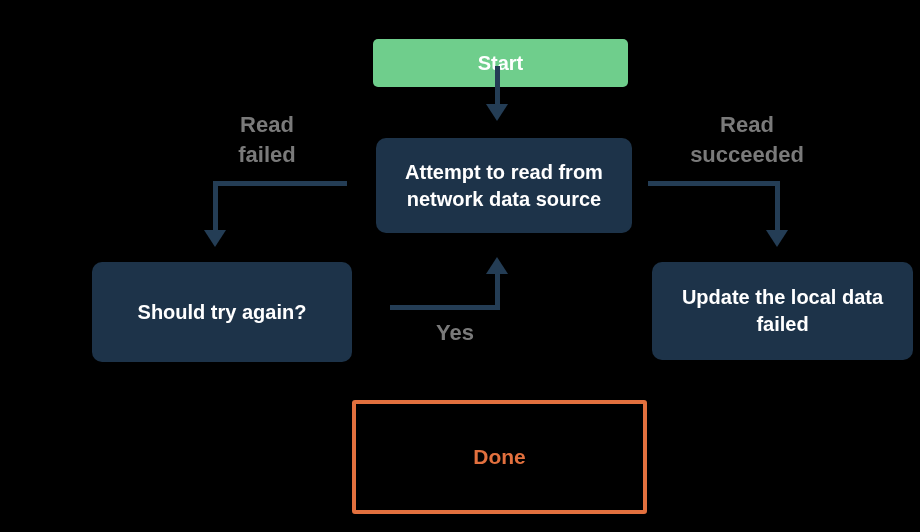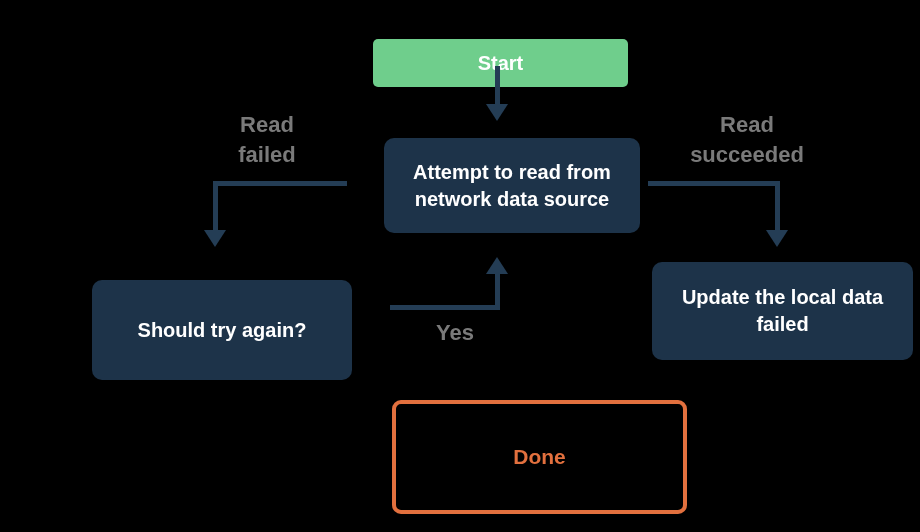--- a/index.html
+++ b/index.html
@@ -26,48 +26,46 @@
     color: var(--text_on_node, #fff);
   }
   .node-start {
     left: 373px; top: 7px; width: 255px; height: 48px;
     background: var(--green, #6FCE8C);
     border-radius: 5px;
     font-size: 20px;
     margin-top: 32px;
   }
   .node-attempt {
-    left: 384px; top: 138px; width: 256px; height: 95px;
+    left: 376px; top: 138px; width: 256px; height: 95px;
     background: var(--navy, #1D3349);
     border-radius: 10px;
     font-size: 20px; line-height: 27px;
     padding: 0 12px;
   }
   .node-should-try {
     left: 92px; top: 262px; width: 260px; height: 100px;
     background: var(--navy, #1D3349);
     border-radius: 10px;
     font-size: 20px;
-    margin-top: 18px;
   }
   .node-update {
     left: 652px; top: 262px; width: 261px; height: 98px;
     background: var(--navy, #1D3349);
     border-radius: 10px;
     font-size: 20px; line-height: 27px;
     padding: 0 12px;
   }
   .node-done {
     left: 352px; top: 400px; width: 295px; height: 114px;
     background: transparent;
     border: 4px solid var(--orange, #E2703E);
-    border-radius: 9px;
+    border-radius: 3px;
     color: var(--orange, #E2703E);
     font-size: 21px;
-    margin-left: 40px;
   }
   .edge-label {
     position: absolute;
     color: var(--gray, #7A7A7A);
     font-weight: bold;
     font-size: 22px;
     line-height: 30px;
     text-align: center;
     white-space: pre-line;
   }

